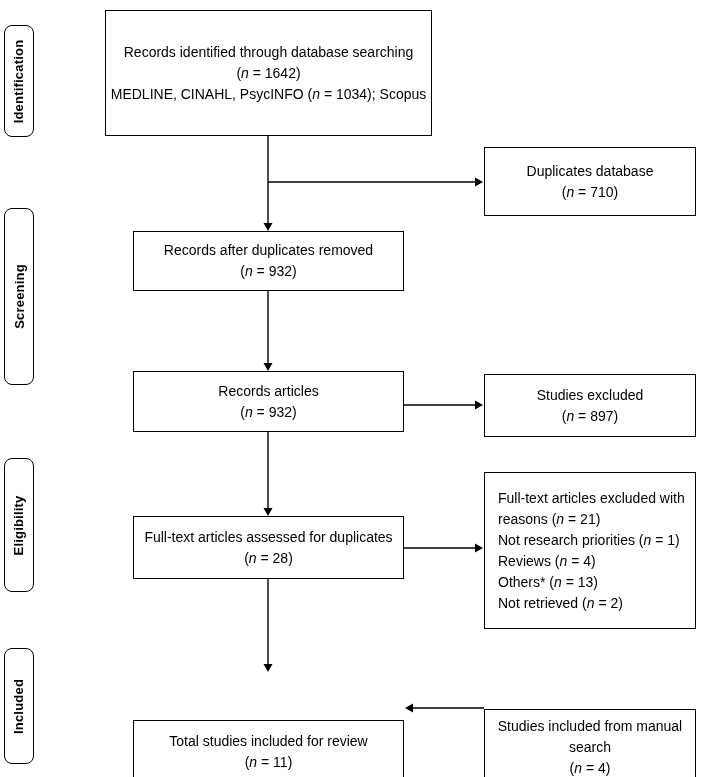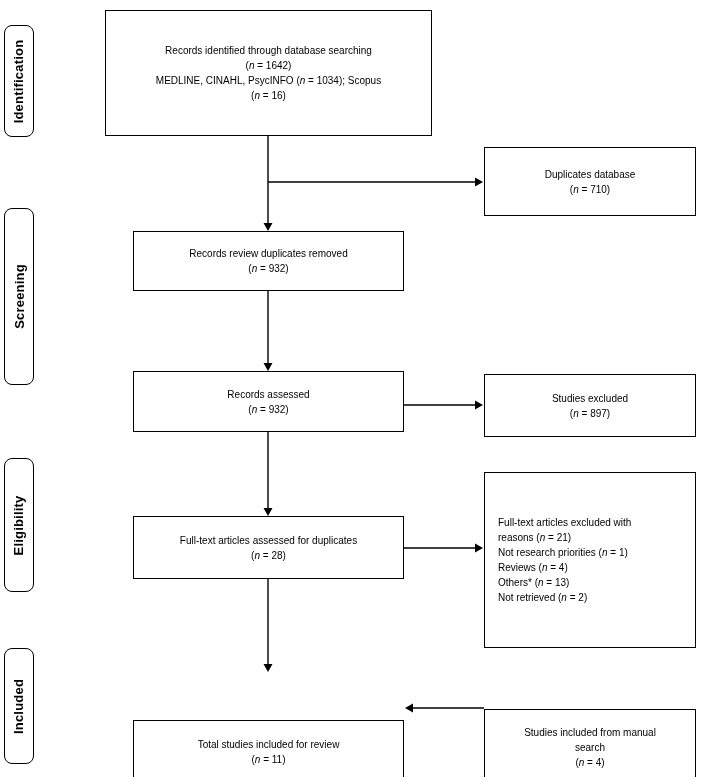--- a/index.html
+++ b/index.html
@@ -26,21 +26,21 @@
   }
   .box {
     position: absolute;
     box-sizing: border-box;
     border: 1.4px solid #000;
     background: #ffffff;
     display: flex;
     align-items: center;
     justify-content: center;
     text-align: center;
-    font-size: 10px;
+    font-size: 14px;
     line-height: 1.5;
   }
   .box .lines { width: 100%; }
   .box .line { white-space: nowrap; }
   .box.left-align { justify-content: flex-start; }
   .box.left-align .lines { text-align: left; padding-left: 13px; }
   .stage-pill {
     position: absolute;
     box-sizing: border-box;
     width: 30px;
@@ -121,34 +121,33 @@
   </div>
   <div class="stage-pill" style="left:4px; top:648px; height:116px;">
     <span class="stage-text">Included</span>
   </div>
 
   <div class="box" style="left:105px; top:10px; width:327px; height:126px;">
     <div class="lines">
         <div class="line">Records identified through database searching</div>
         <div class="line">(<i>n</i> = 1642)</div>
         <div class="line">MEDLINE, CINAHL, PsycINFO (<i>n</i> = 1034); Scopus</div>
-        <div class="line">(<i>n</i> = 16)</div>
       </div>
   </div>
 
   <div class="box" style="left:133px; top:231px; width:271px; height:60px;">
     <div class="lines">
-        <div class="line">Records review duplicates removed</div>
+        <div class="line">Records after duplicates removed</div>
         <div class="line">(<i>n</i> = 932)</div>
       </div>
   </div>
 
   <div class="box" style="left:133px; top:371px; width:271px; height:61px;">
     <div class="lines">
-        <div class="line">Records assessed</div>
+        <div class="line">Records articles</div>
         <div class="line">(<i>n</i> = 932)</div>
       </div>
   </div>
 
   <div class="box" style="left:133px; top:516px; width:271px; height:63px;">
     <div class="lines">
         <div class="line">Full-text articles assessed for duplicates</div>
         <div class="line">(<i>n</i> = 28)</div>
       </div>
   </div>
@@ -167,21 +166,21 @@
       </div>
   </div>
 
   <div class="box" style="left:484px; top:374px; width:212px; height:63px;">
     <div class="lines">
         <div class="line">Studies excluded</div>
         <div class="line">(<i>n</i> = 897)</div>
       </div>
   </div>
 
-  <div class="box left-align" style="left:484px; top:472px; width:212px; height:176px;">
+  <div class="box left-align" style="left:484px; top:472px; width:212px; height:157px;">
     <div class="lines">
         <div class="line">Full-text articles excluded with</div>
         <div class="line">reasons (<i>n</i> = 21)</div>
         <div class="line">Not research priorities (<i>n</i> = 1)</div>
         <div class="line">Reviews (<i>n</i> = 4)</div>
         <div class="line">Others* (<i>n</i> = 13)</div>
         <div class="line">Not retrieved (<i>n</i> = 2)</div>
       </div>
   </div>
 

